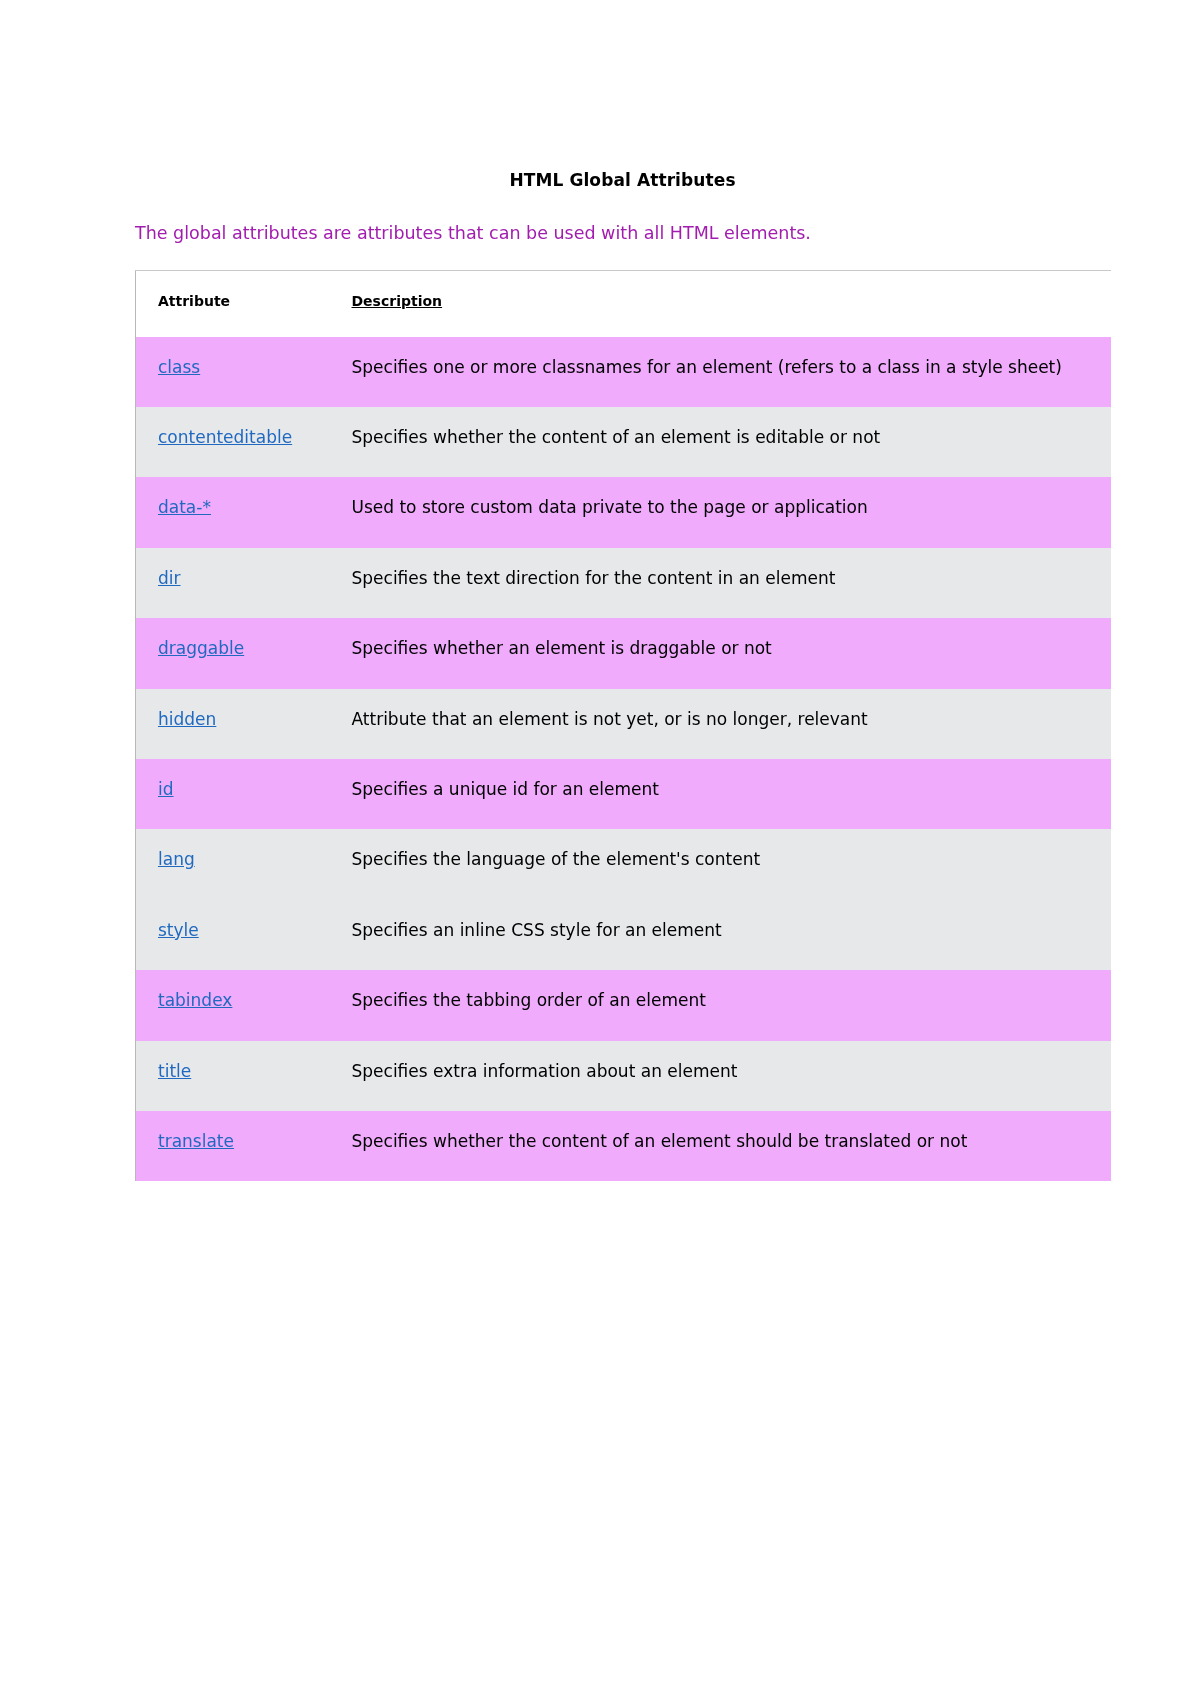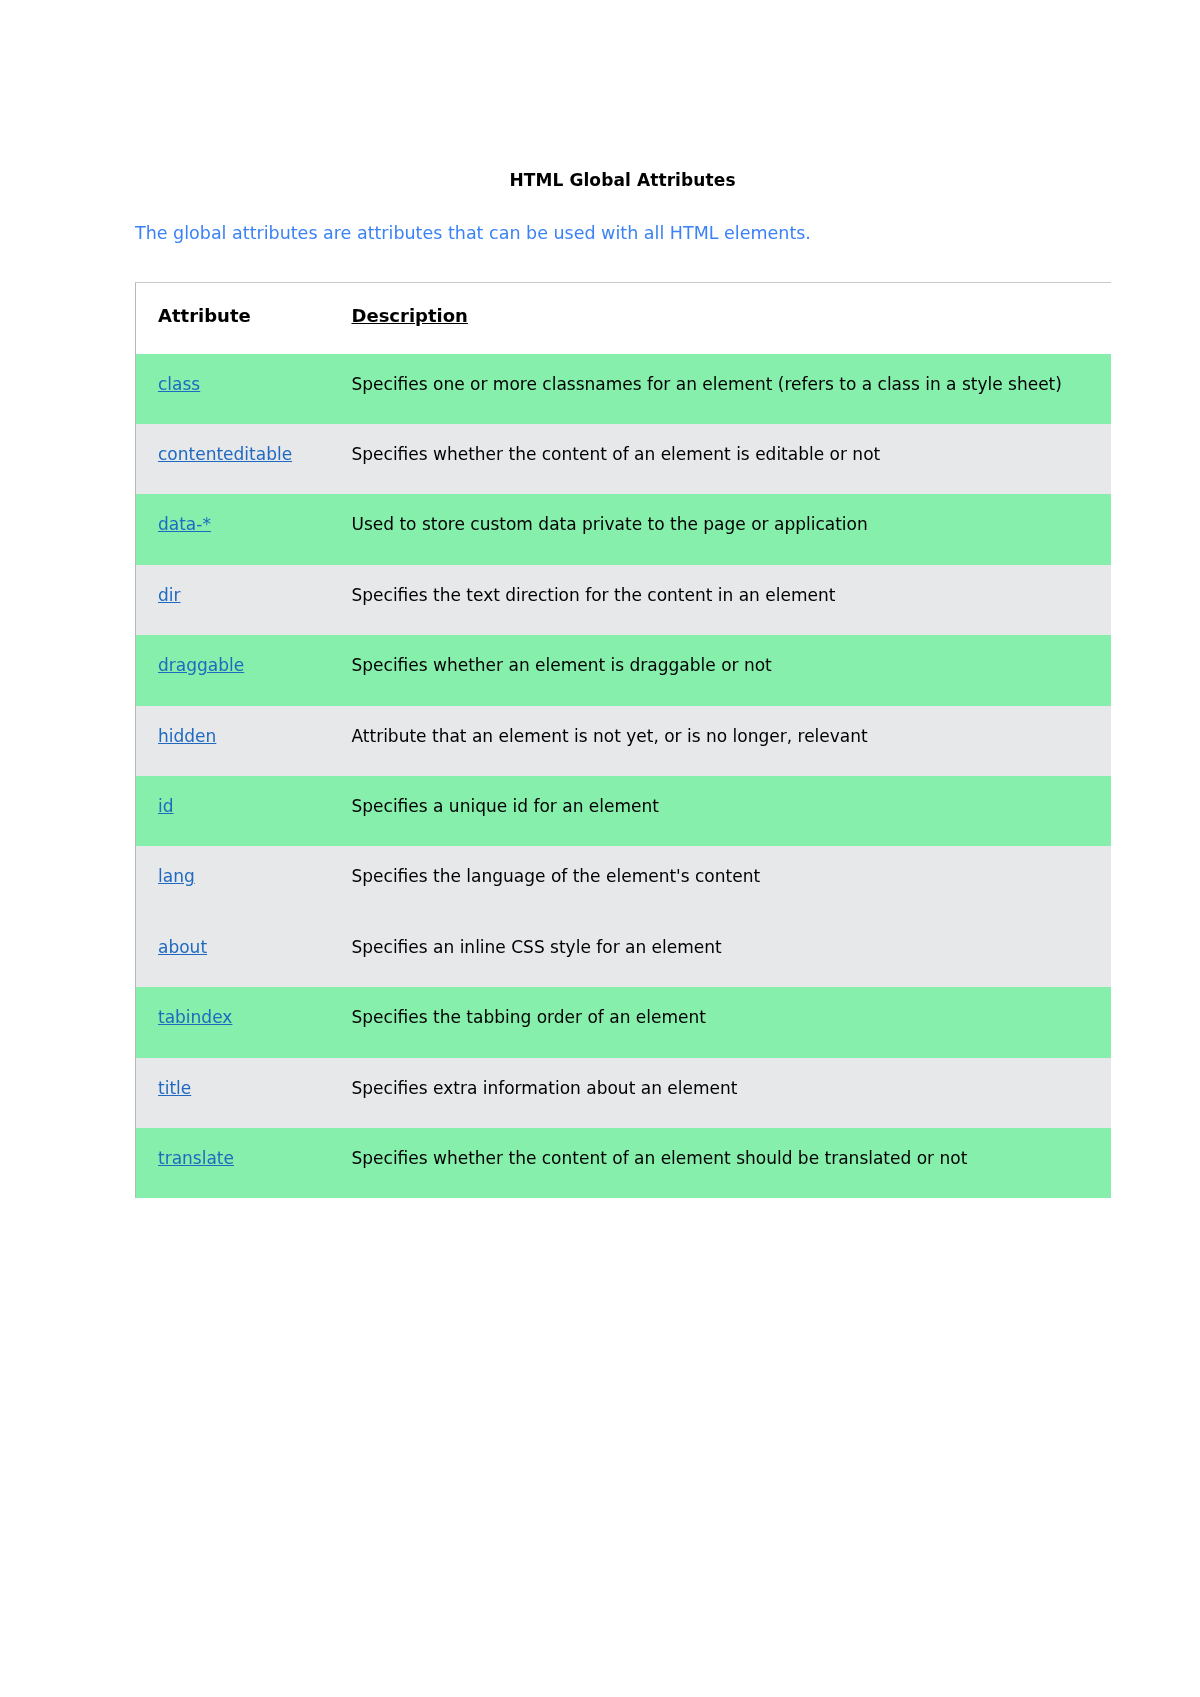--- a/index.html
+++ b/index.html
@@ -30,36 +30,36 @@
     font-size: 17px;
     font-weight: bold;
     text-align: center;
     letter-spacing: 0.1px;
     margin: 0 0 32px 0;
     color: #000000;
   }
   .intro {
     font-size: 17.5px;
     line-height: 1.35;
-    margin: 0 0 36px 0;
-    color: #3b82f6;
+    margin: 0 0 24px 0;
+    color: #a21caf;
   }
   .attr-table {
     border-collapse: collapse;
     width: 975px;
     table-layout: fixed;
     border-left: 1.5px solid #b8b8b8;
     border-top: 1px solid #c9c9c9;
   }
   .attr-table col.c-attr { width: 194px; }
   .attr-table col.c-desc { width: 781px; }
 
   .attr-table th {
     text-align: left;
-    font-size: 18px;
+    font-size: 14px;
     font-weight: bold;
     color: #000000;
     padding: 22px 0 28px 22px;
     background: #ffffff;
     vertical-align: top;
   }
   .attr-table th.desc-head {
     padding-left: 22px;
     text-decoration: underline;
   }
@@ -69,21 +69,21 @@
     vertical-align: top;
     line-height: 1.2;
     color: #000000;
   }
   .attr-table td.desc-cell {
     padding-left: 22px;
     padding-right: 8px;
     white-space: nowrap;
   }
   tr.shaded td { background: #e7e8ea; }
-  tr.plain td { background: #86efac; }
+  tr.plain td { background: #f0abfc; }
 
   a.attr-link {
     color: #1f69c0;
     text-decoration: underline;
     font-size: 17px;
   }
 </style>
 </head>
 <body>
 
@@ -132,21 +132,21 @@
           </tr>
           <tr class="plain">
             <td class="attr-cell"><a class="attr-link" href="#">id</a></td>
             <td class="desc-cell">Specifies a unique id for an element</td>
           </tr>
           <tr class="shaded">
             <td class="attr-cell"><a class="attr-link" href="#">lang</a></td>
             <td class="desc-cell">Specifies the language of the element's content</td>
           </tr>
           <tr class="shaded">
-            <td class="attr-cell"><a class="attr-link" href="#">about</a></td>
+            <td class="attr-cell"><a class="attr-link" href="#">style</a></td>
             <td class="desc-cell">Specifies an inline CSS style for an element</td>
           </tr>
           <tr class="plain">
             <td class="attr-cell"><a class="attr-link" href="#">tabindex</a></td>
             <td class="desc-cell">Specifies the tabbing order of an element</td>
           </tr>
           <tr class="shaded">
             <td class="attr-cell"><a class="attr-link" href="#">title</a></td>
             <td class="desc-cell">Specifies extra information about an element</td>
           </tr>

